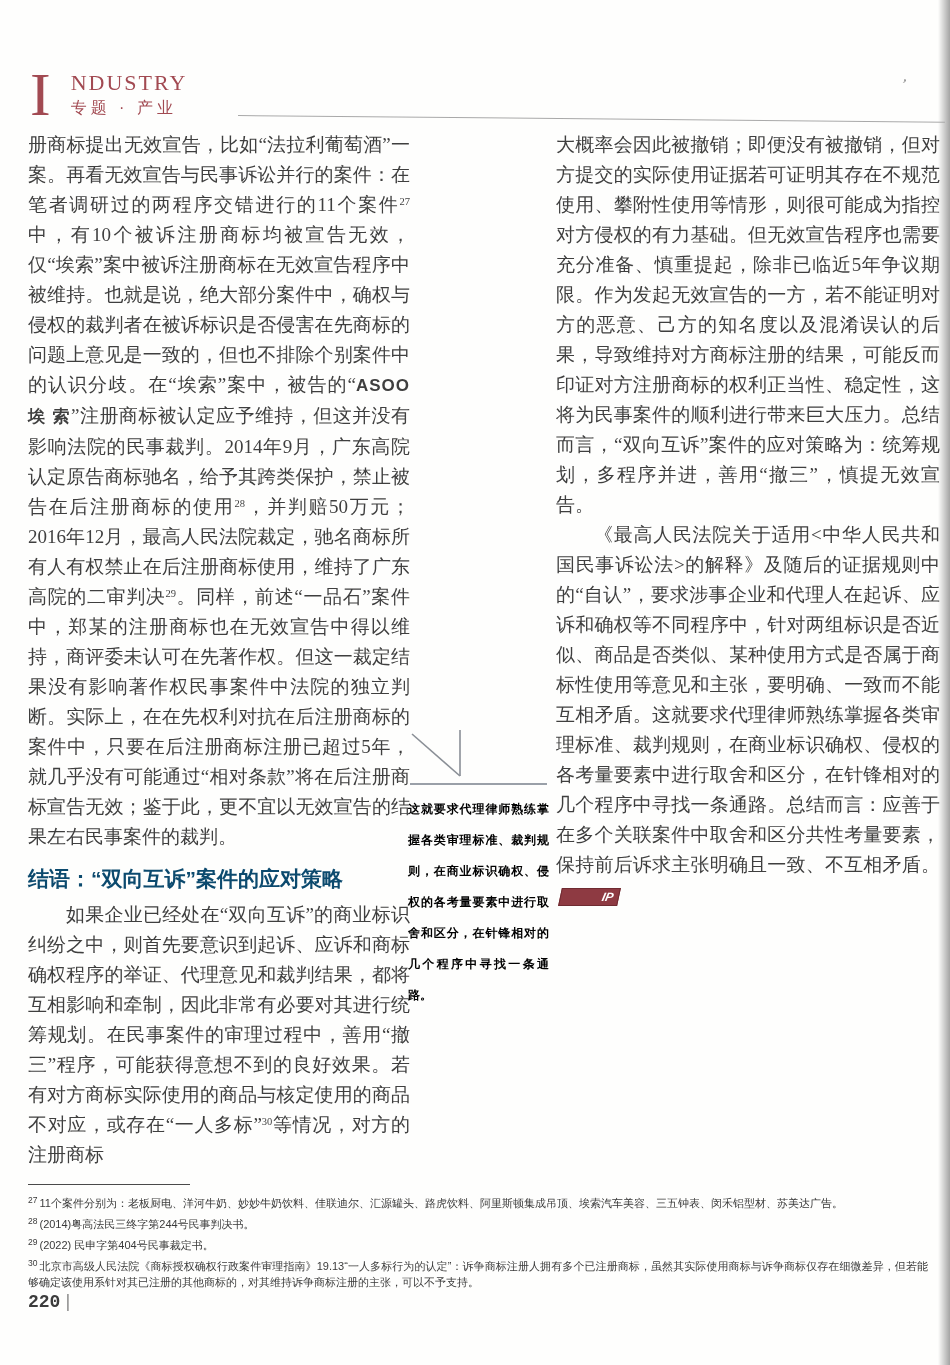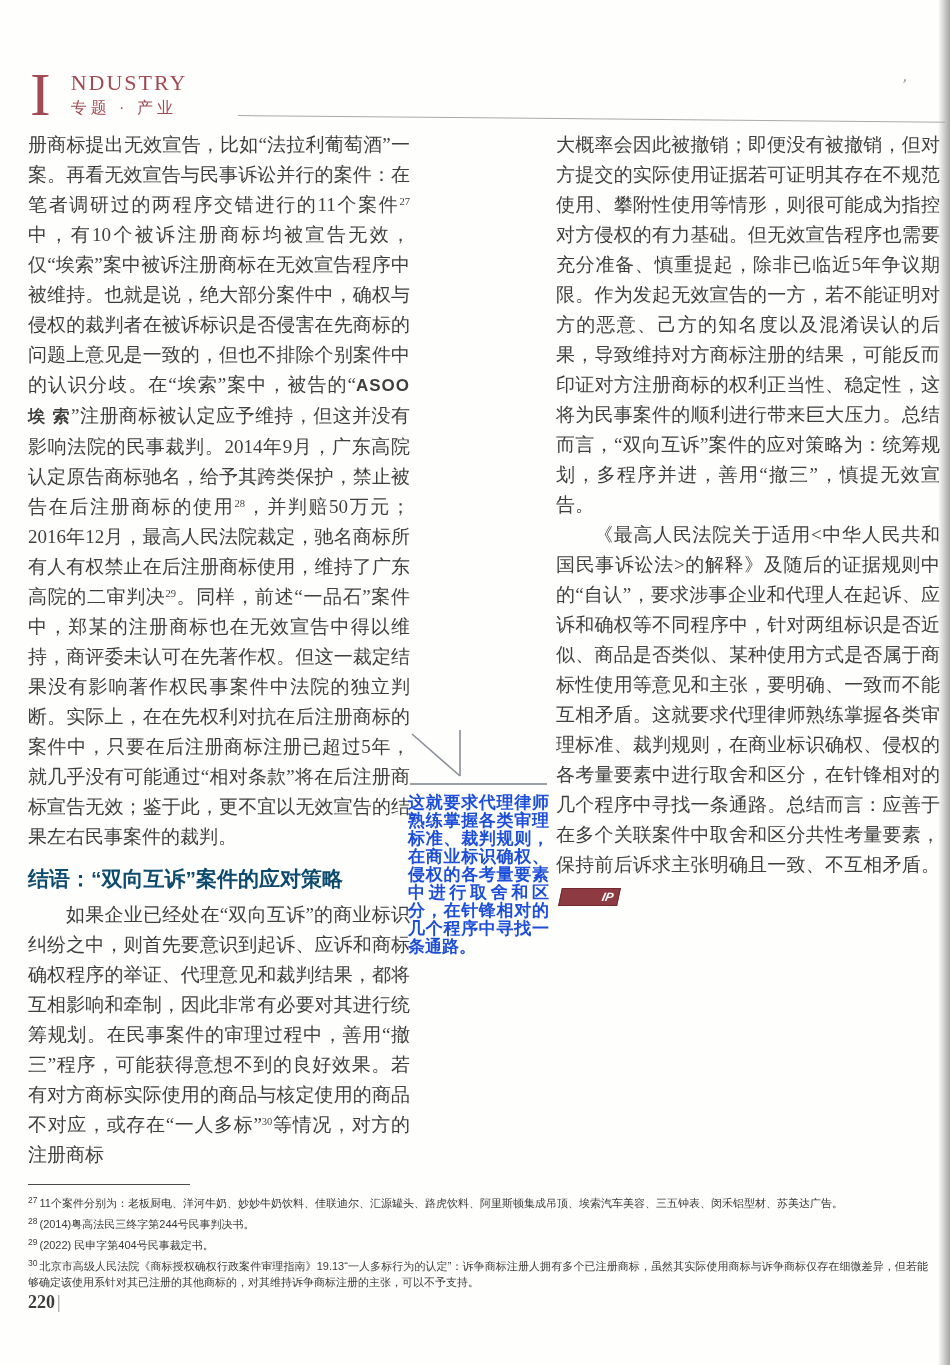--- a/index.html
+++ b/index.html
@@ -51,22 +51,22 @@
     margin-top:14px; margin-bottom:8px;
     font-family:"Liberation Sans","DejaVu Sans",sans-serif;
     font-weight:bold; font-size:21px; line-height:26px; color:#0c4a6e;
     text-align:left;
   }
   
   .pullquote { position:absolute; left:408px; top:726px; width:141px; }
   .pq-graphic { display:block; margin-bottom:6px; }
   .pq-text {
     font-family:"Liberation Sans","DejaVu Sans",sans-serif;
-    font-weight:bold; font-size:17px; line-height:18px;
-    color:#1d4ed8; text-align:justify;
+    font-weight:bold; font-size:12px; line-height:31px;
+    color:#000000; text-align:justify;
   }
   
   .endmark {
     display:inline-block; background:#8e3a42; color:#fff;
     font-family:"Liberation Sans","DejaVu Sans",sans-serif;
     font-weight:bold; font-style:italic; font-size:12px; line-height:14px;
     padding:1px 5px 1px 3px; transform:skewX(-12deg); margin-left:4px;
     border:1px solid #6f2b31;
   }
   
@@ -74,21 +74,21 @@
     position:absolute; left:28px; top:1184px; width:900px;
     font-family:"Liberation Sans","DejaVu Sans",sans-serif;
     font-size:11px; line-height:16px; color:#3a3a3a; text-align:justify;
   }
   .fn-divider { width:162px; height:0; border-top:1.5px solid #4a4a4a; margin-bottom:7px; }
   .fn { margin-bottom:2px; }
   .fn sup { font-size:8.5px; vertical-align:4px; margin-right:2px; }
   
   .pagenum {
     position:absolute; left:28px; top:1292px;
-    font-family:Liberation Serif, serif;
+    font-family:Liberation Mono, monospace;
     font-weight:bold; font-size:18px; color:#3c3c3c;
   }
   .pagenum .bar { font-weight:normal; color:#8a8a8a; margin-left:2px; }
 </style>
 </head>
 <body>
 
 <div class="page">
 
   <div class="scan-edge"></div>

